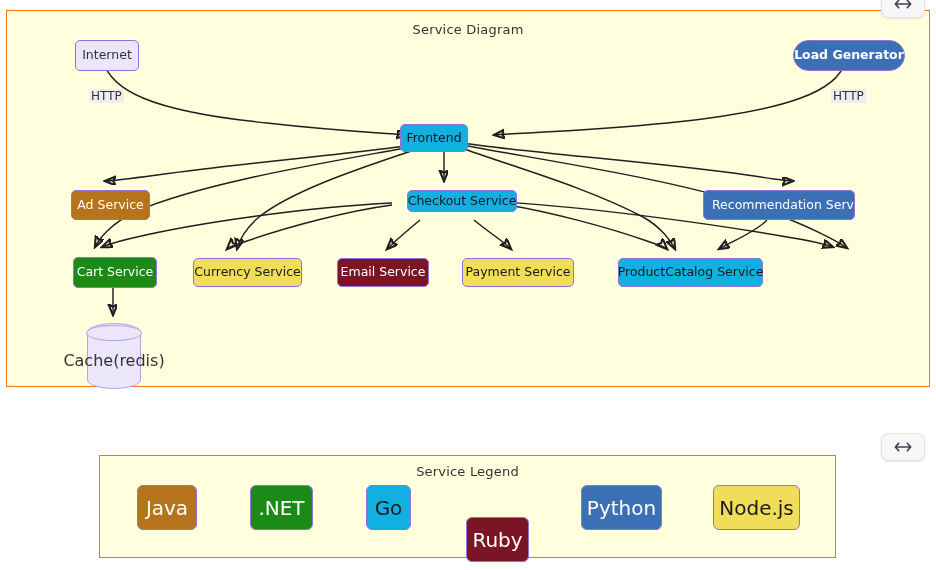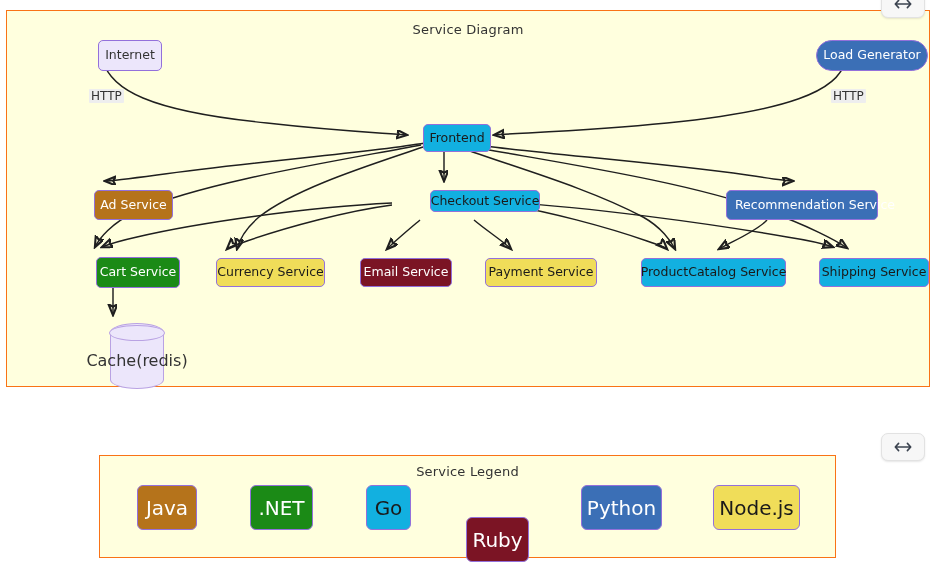--- a/index.html
+++ b/index.html
@@ -88,23 +88,22 @@
     display: flex;
     align-items: center;
     justify-content: center;
     text-align: center;
     border-radius: 5px;
     border: 1px solid #9370db;
     font-size: 12.5px;
     line-height: 1.15;
     white-space: nowrap;
     z-index: 3;
-    margin-left: 23px;
-  }
-  .node.stadium { border-radius: 999px; }
+  }
+  .node.stadium { border-radius: 999px; font-weight: bold; }
 
   
   .node.cylinder {
     border-radius: 50% / 14%;
     border: 1.6px solid #b9a2e3;
     background: #ece6fb;
     color: #333333;
     flex-direction: row;
     font-size: 16px;
     z-index: 3;
@@ -238,23 +237,20 @@
     </div>
 
     <div class="node" style="left:455px; top:247px; width:112px; height:29px; background:#f0dd59; border-color:#9370db; color:#1a1a1a;">
       <span>Payment Service</span>
     </div>
 
     <div class="node" style="left:611px; top:247px; width:145px; height:29px; background:#12b0e0; border-color:#9370db; color:#1a1a1a;">
       <span>ProductCatalog Service</span>
     </div>
 
-    <div class="node" style="left:789px; top:247px; width:110px; height:29px; background:#12b0e0; border-color:#9370db; color:#1a1a1a;">
-      <span>Shipping Service</span>
-    </div>
 
     <div class="node cylinder" style="left:80px; top:312px; width:54px; height:66px; padding-top:10px;">
       <span>Cache</span>
       <span>(redis)</span>
     </div>
 
     <div class="edge-label" style="left:82px; top:78px;">HTTP</div>
     <div class="edge-label" style="left:824px; top:78px;">HTTP</div>
   </div>
 

